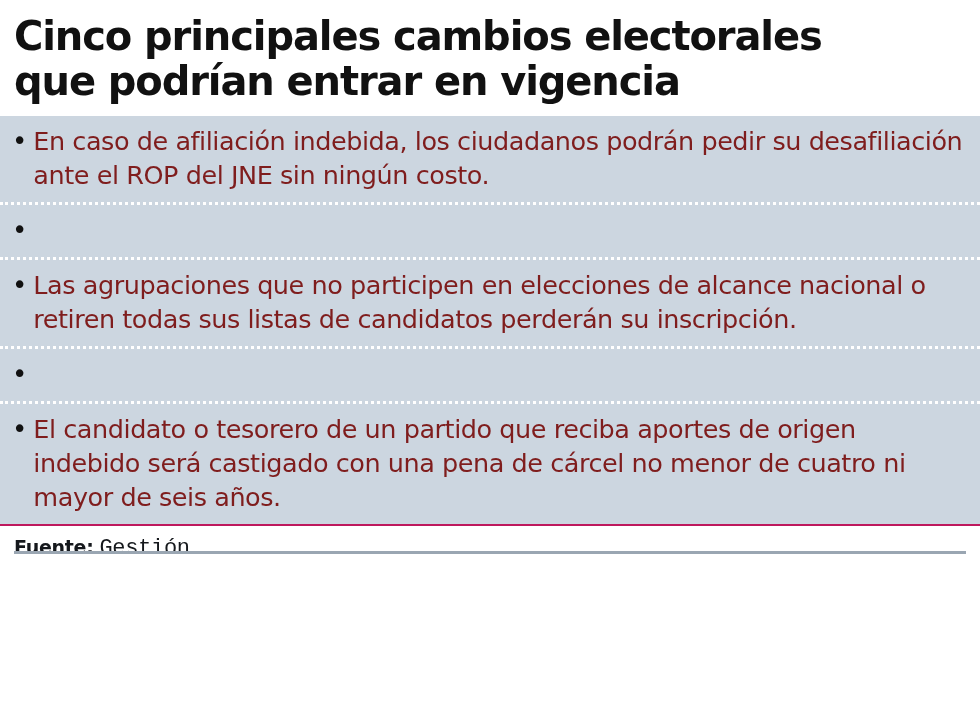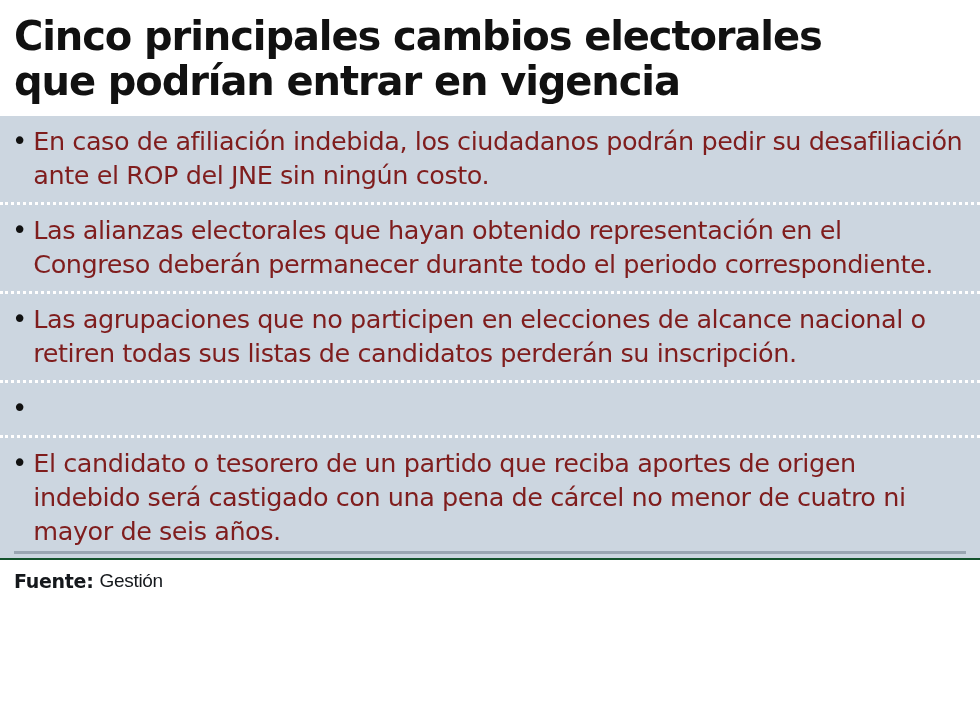--- a/index.html
+++ b/index.html
@@ -63,33 +63,33 @@
     font-family: "DejaVu Sans", sans-serif;
     font-size: 25.5px;
     line-height: 34px;
     color: #7f1d1d;
     letter-spacing: -0.45px;
   }
   .source-row {
     display: flex;
     align-items: flex-start;
     padding: 10px 14px 6px 14px;
-    border-top: 2px solid #14532d;
+    border-top: 2px solid #be185d;
   }
   .source-label {
     font-family: "DejaVu Sans", sans-serif;
     font-weight: bold;
     font-size: 19px;
     color: #15181c;
     margin-right: 6px;
     letter-spacing: -0.3px;
   }
   .source-value {
-    font-family: Liberation Sans, sans-serif;
-    font-size: 19px;
+    font-family: Liberation Mono, monospace;
+    font-size: 22px;
     color: #15181c;
     letter-spacing: -0.3px;
   }
   .bottom-rule {
     position: absolute;
     left: 14px;
     right: 14px;
     bottom: 8px;
     height: 3px;
     background: #9aa6b2;
@@ -105,21 +105,20 @@
 que podrían entrar en vigencia</h1>
   </div>
 
   <ul class="bullet-list">
     <li class="bullet-item">
       <span class="bullet-dot">•</span>
       <span class="bullet-text">En caso de afiliación indebida, los ciudadanos podrán pedir su desafiliación ante el ROP del JNE sin ningún costo.</span>
     </li>
     <li class="bullet-item">
       <span class="bullet-dot">•</span>
-      <span class="bullet-text">Las alianzas electorales que hayan obtenido representación en el Congreso deberán permanecer durante todo el periodo correspondiente.</span>
     </li>
     <li class="bullet-item">
       <span class="bullet-dot">•</span>
       <span class="bullet-text">Las agrupaciones que no participen en elecciones de alcance nacional o retiren todas sus listas de candidatos perderán su inscripción.</span>
     </li>
     <li class="bullet-item">
       <span class="bullet-dot">•</span>
     </li>
     <li class="bullet-item">
       <span class="bullet-dot">•</span>

